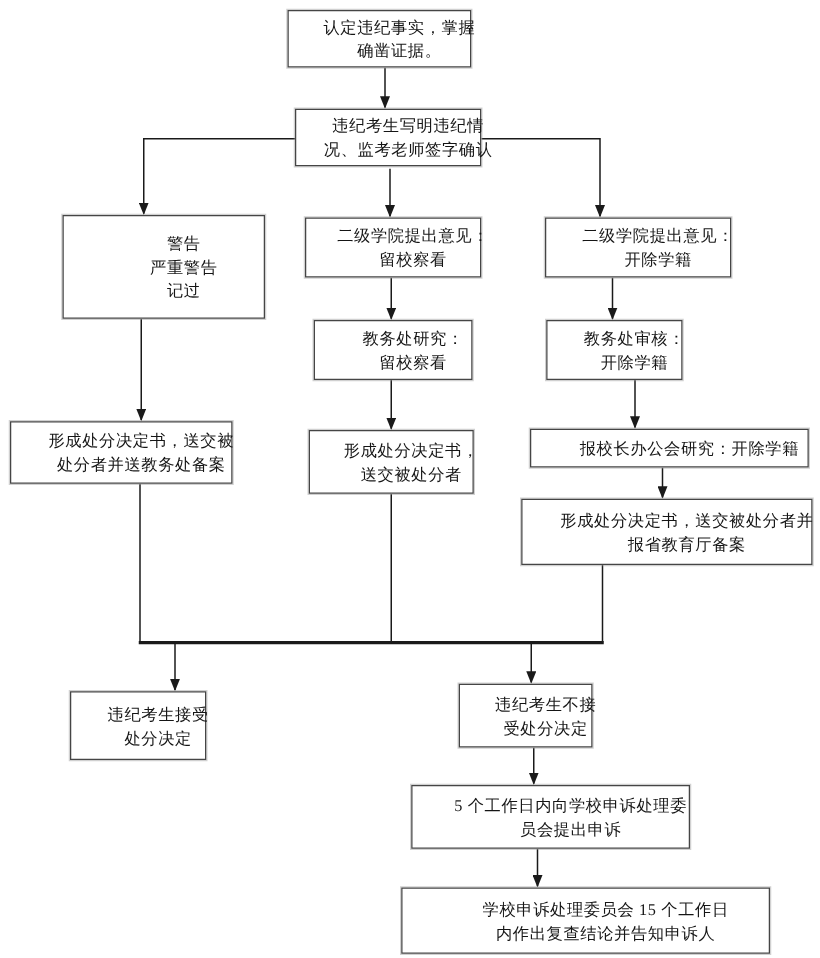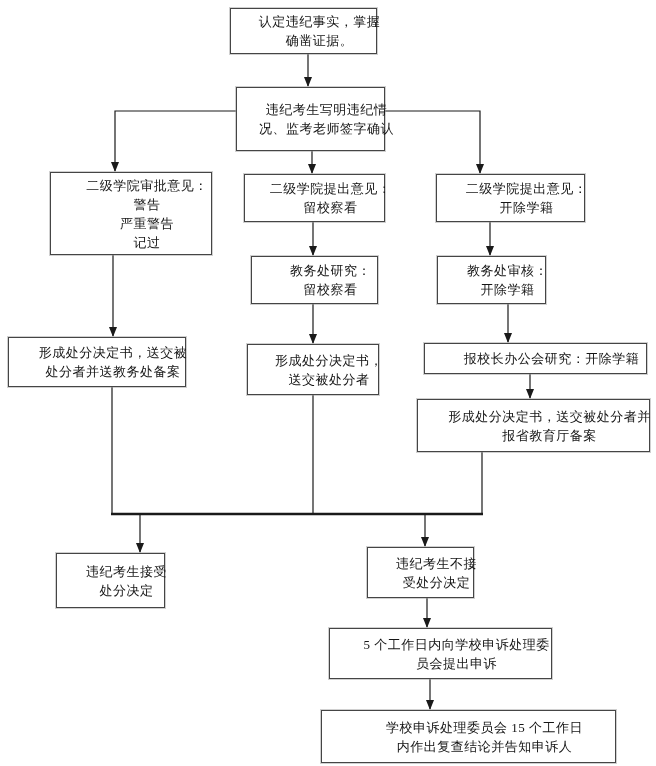--- a/index.html
+++ b/index.html
@@ -58,27 +58,26 @@
       <line x1="427" y1="598" x2="427" y2="627" marker-end="url(#arr)"></line>
       <line x1="430" y1="679" x2="430" y2="709" marker-end="url(#arr)"></line>
     </g>
   </svg>
 
   <div class="node" style="left:230px;top:8px;width:147px;height:46px">
     <span class="ln">认定违纪事实，掌握</span>
     <span class="ln">确凿证据。</span>
   </div>
 
-  <div class="node" style="left:236px;top:87px;width:149px;height:64px">
+  <div class="node" style="left:236px;top:87px;width:149px;height:46px">
     <span class="ln">违纪考生写明违纪情</span>
     <span class="ln">况、监考老师签字确认</span>
   </div>
 
   <div class="node" style="left:50px;top:172px;width:162px;height:83px">
-    <span class="ln">二级学院审批意见：</span>
     <span class="ln">警告</span>
     <span class="ln">严重警告</span>
     <span class="ln">记过</span>
   </div>
 
   <div class="node" style="left:244px;top:174px;width:141px;height:48px">
     <span class="ln">二级学院提出意见：</span>
     <span class="ln">留校察看</span>
   </div>
 

